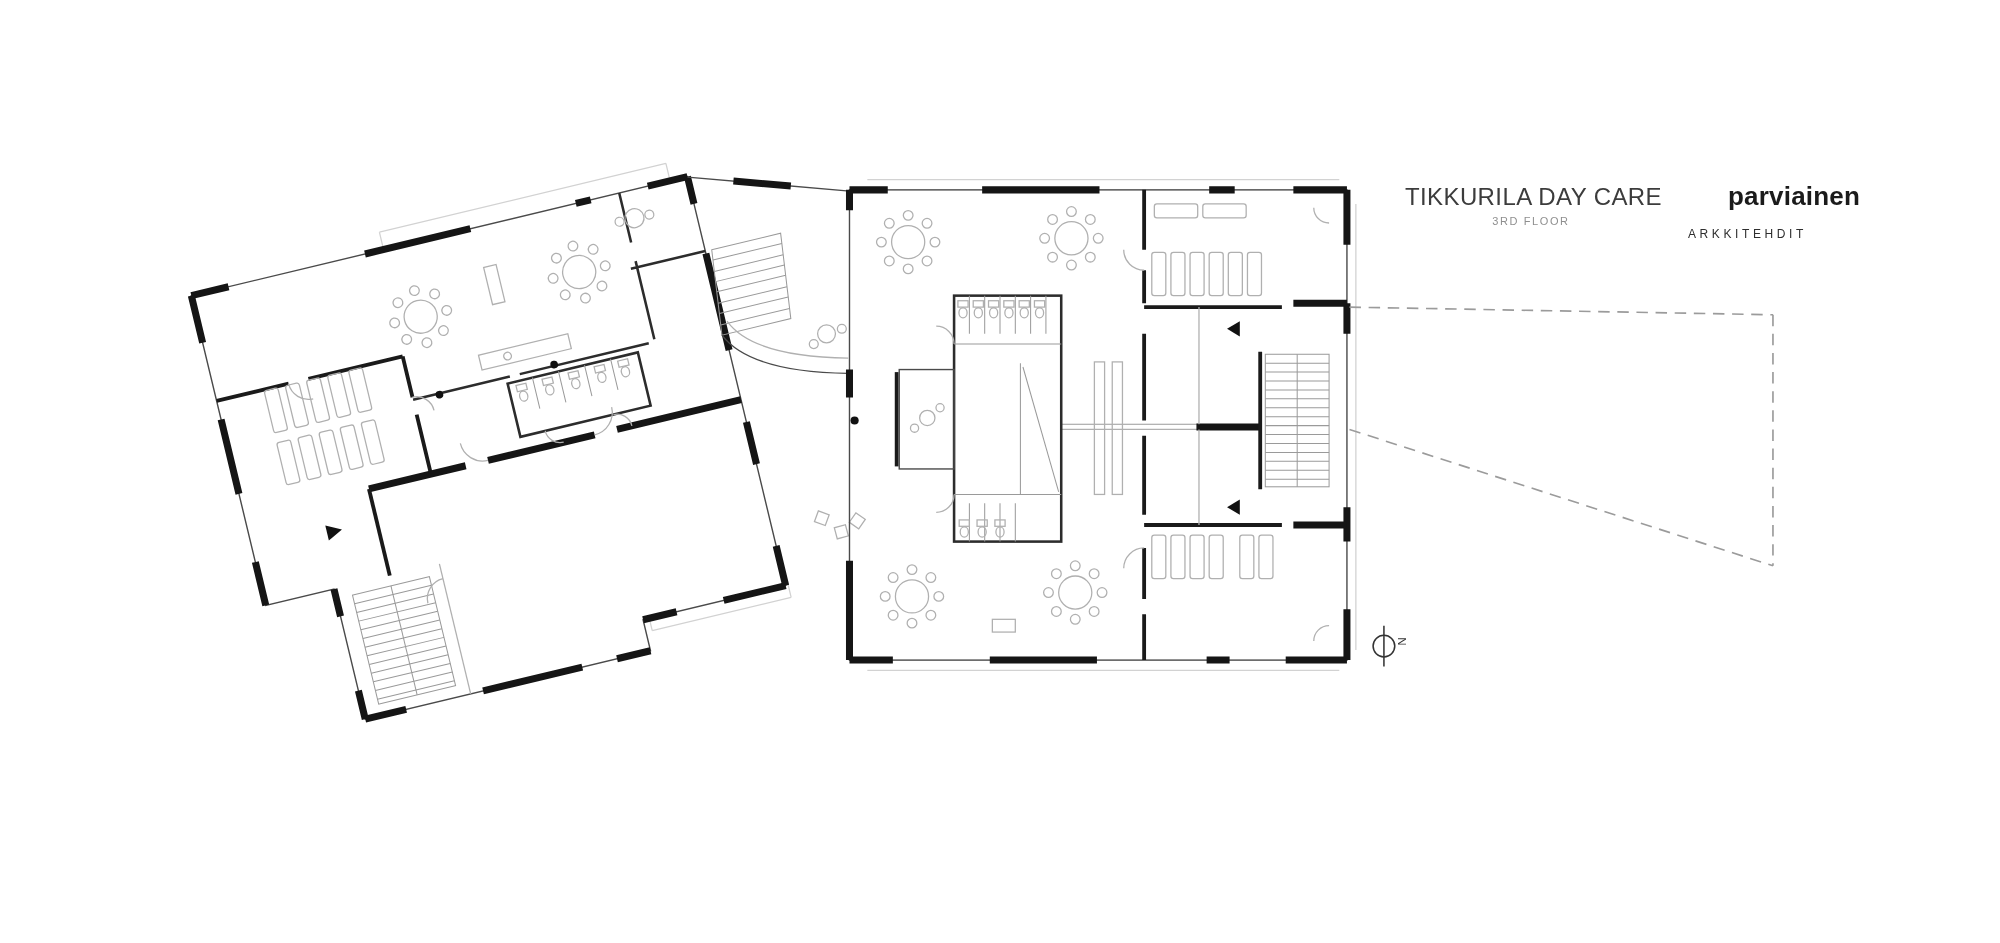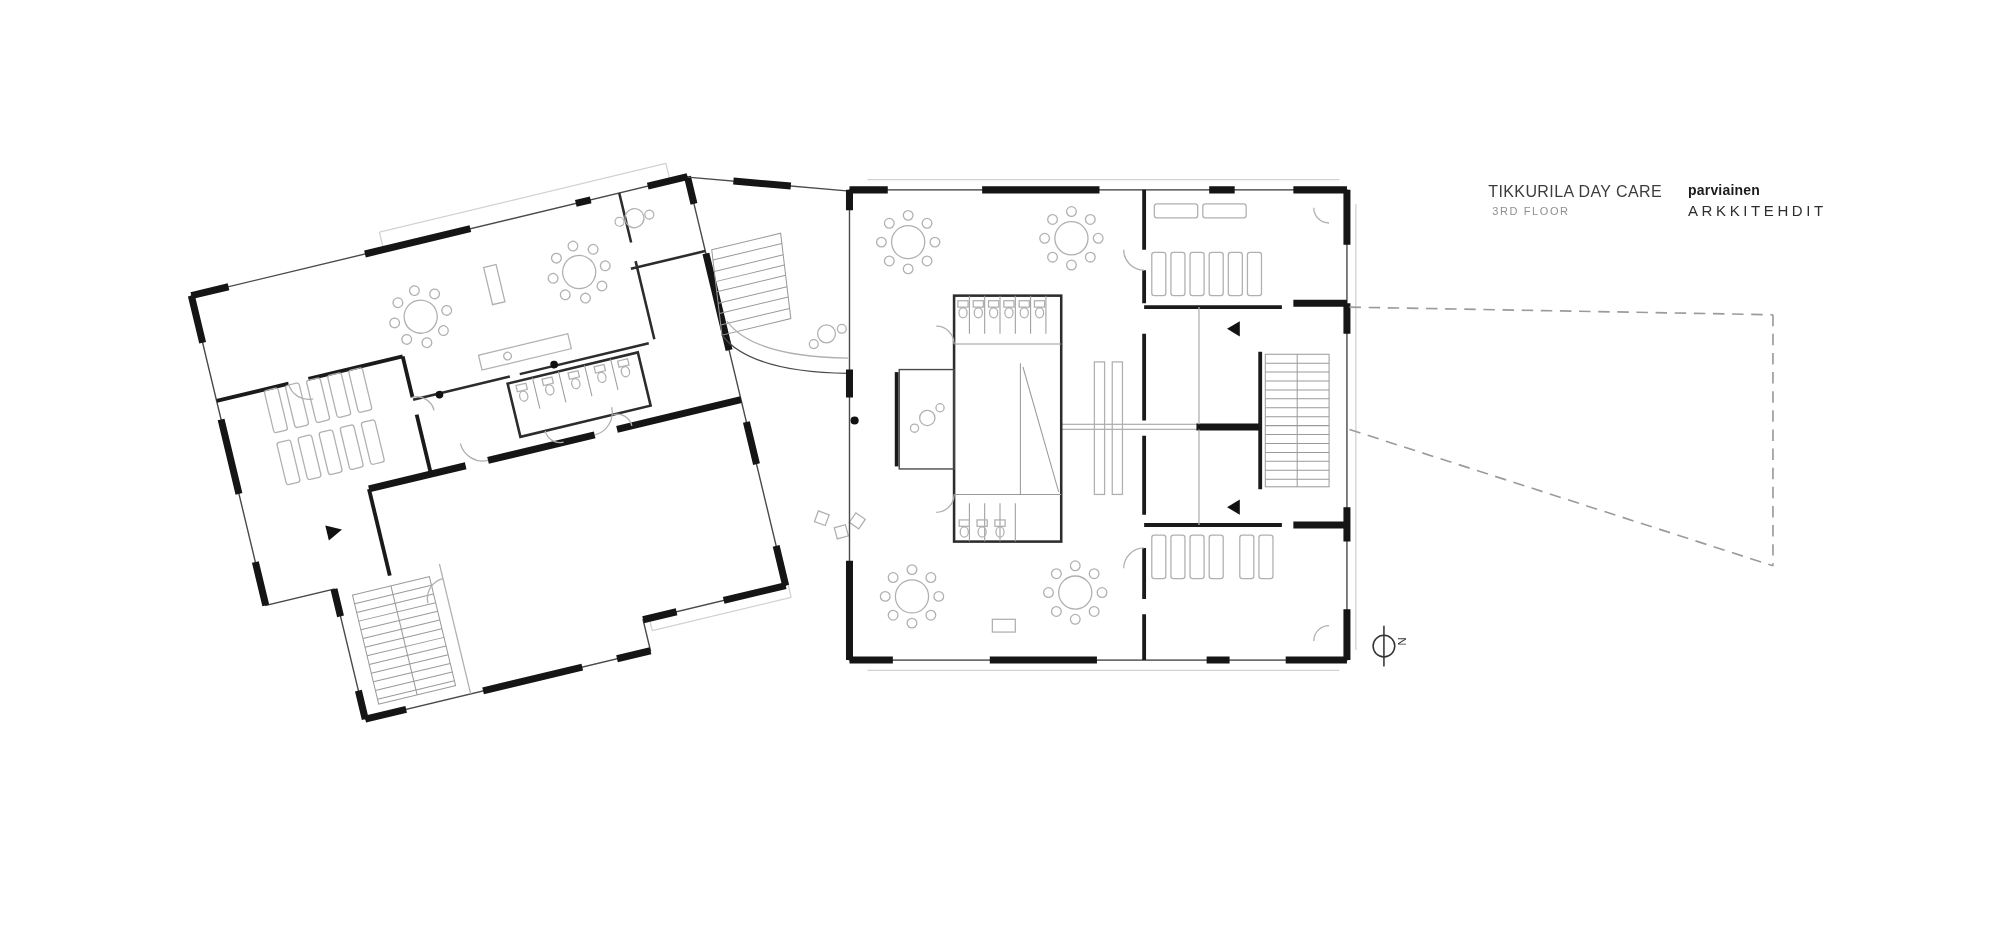--- a/index.html
+++ b/index.html
@@ -16,25 +16,25 @@
   .det2{stroke:#9a9a9a;stroke-width:.8;fill:none;}
   .eave{stroke:#d2d2d2;stroke-width:1;fill:none;}
   .dash{stroke:#9b9b9b;stroke-width:1.3;fill:none;stroke-dasharray:9 6;}
   .solid{fill:#111;stroke:none;}
   .nsym{stroke:#333;stroke-width:1.2;fill:none;}
   .ntxt{font-size:9px;fill:#333;font-family:"Liberation Sans",sans-serif;}
 
   
   .titleblock{position:absolute;top:183px;left:1400px;display:flex;gap:26px;align-items:flex-start;}
   .tb-left{width:262px;text-align:right;}
-  .plan-title{font-size:16px;color:#3c3c3c;letter-spacing:.4px;font-weight:500;white-space:nowrap;}
+  .plan-title{font-size:24px;color:#3c3c3c;letter-spacing:.4px;font-weight:500;white-space:nowrap;}
   .plan-sub{font-size:11px;color:#8f8f8f;letter-spacing:1.6px;margin-top:4px;font-weight:400;text-align:center;}
   .tb-right{text-align:left;}
-  .firm-name{font-size:14px;font-weight:700;color:#1b1b1b;letter-spacing:.2px;line-height:1;}
-  .firm-sub{font-size:15px;letter-spacing:3.6px;color:#2e2e2e;margin-top:5px;font-weight:500;}
+  .firm-name{font-size:26px;font-weight:700;color:#1b1b1b;letter-spacing:.2px;line-height:1;margin-left:40px;}
+  .firm-sub{font-size:12px;letter-spacing:3.6px;color:#2e2e2e;margin-top:18px;font-weight:500;}
 </style>
 </head>
 <body>
 
 <div class="plan-wrap">
 
 <svg width="2000" height="943" viewBox="0 0 1568 740" preserveAspectRatio="none" role="img">
 
   <defs>
     <g id="table8">

